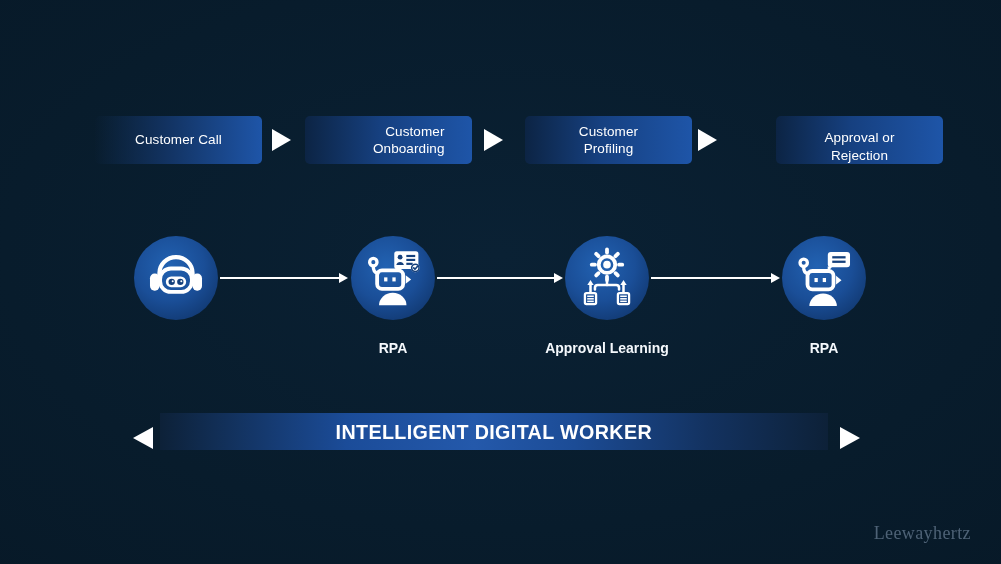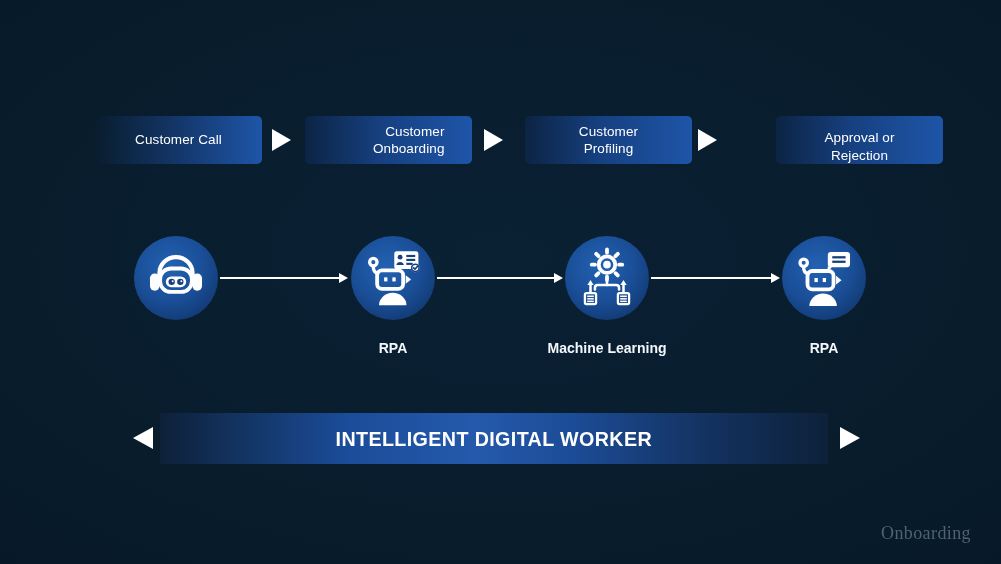--- a/index.html
+++ b/index.html
@@ -49,21 +49,21 @@
     border-bottom:5.5px solid transparent;
   }
 
   .worker-label{
     position:absolute;top:340px;width:140px;
     text-align:center;color:#f4f8fc;font-size:14px;font-weight:600;line-height:1.18;
   }
 
   
   .banner-bar{
-    position:absolute;left:160px;top:413px;width:668px;height:51px;
+    position:absolute;left:160px;top:413px;width:668px;height:37px;
     background:linear-gradient(90deg,#0d2138 0%,#1b4c99 28%,#2459ab 47%,#1c4c96 62%,#133260 82%,#0d2138 100%);
     display:flex;align-items:center;justify-content:center;
   }
   .banner-text{
     color:#ffffff;font-size:20.5px;font-weight:700;letter-spacing:.4px;
     transform:scaleX(.96);
   }
   .banner-arrow-left{
     position:absolute;left:133px;top:427px;width:0;height:0;
     border-right:20px solid #ffffff;
@@ -191,24 +191,24 @@
       <path class="ic-stroke" stroke-width="2.6" d="M10 17.1 q-0.3 5 3.6 5.6"></path>
       <rect class="ic-stroke" stroke-width="3" x="13" y="20.5" width="20.5" height="14.5" rx="3.8"></rect>
       <rect class="ic-fill" x="18.5" y="26" width="2.6" height="3.2"></rect>
       <rect class="ic-fill" x="25" y="26" width="2.6" height="3.2"></rect>
       <path class="ic-fill" d="M35.5 24.3 l4.3 3.4 l-4.3 3.4 z"></path>
       <path class="ic-fill" d="M14.5 48 a10.8 9.8 0 0 1 21.6 0 z"></path>
     </svg>
   </div>
 
   <div class="worker-label" style="left:323px;">RPA</div>
-  <div class="worker-label" style="left:537px;">Machine Learning</div>
+  <div class="worker-label" style="left:537px;">Approval Learning</div>
   <div class="worker-label" style="left:754px;">RPA</div>
 
   <div class="banner-arrow-left"></div>
   <div class="banner-bar">
     <span class="banner-text">INTELLIGENT DIGITAL WORKER</span>
   </div>
   <div class="banner-arrow-right"></div>
 
-  <div class="watermark">Onboarding</div>
+  <div class="watermark">Leewayhertz</div>
 
 </div>
 
 </body></html>

